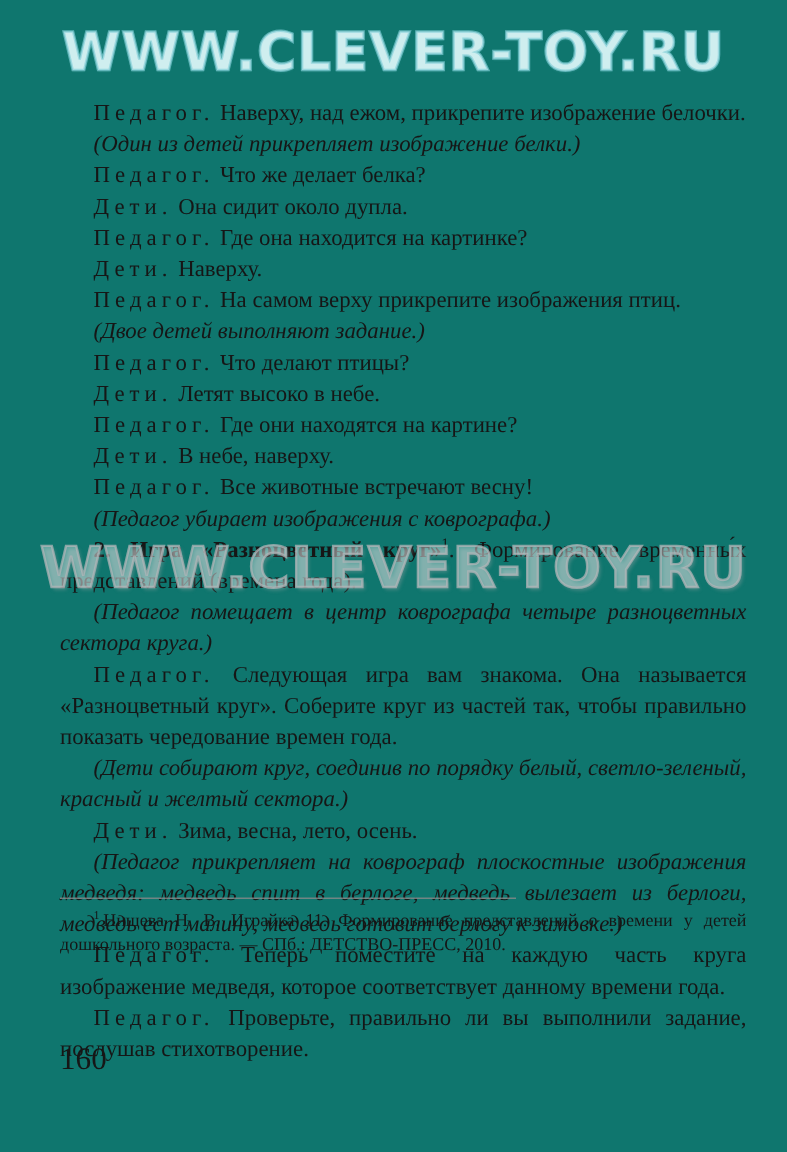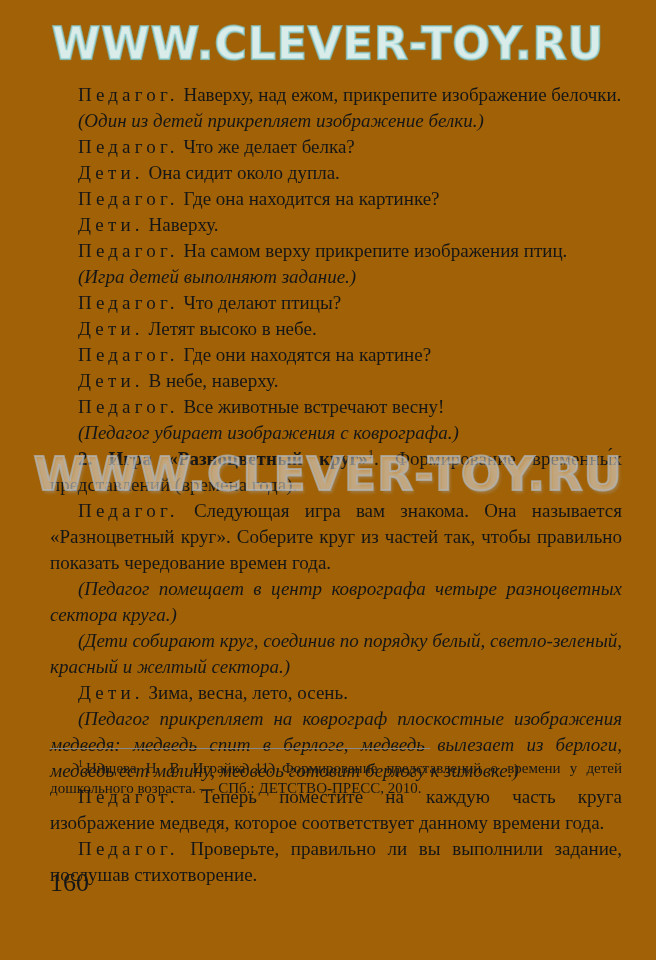--- a/index.html
+++ b/index.html
@@ -4,21 +4,21 @@
 <style>
   html, body {
     margin: 0;
     padding: 0;
     background: #ffffff;
   }
   .page {
     position: relative;
     width: 656px;
     height: 960px;
-    background: #a16207;
+    background: #0f766e;
     overflow: hidden;
     font-family: "Liberation Serif", "DejaVu Serif", serif;
     color: #161616;
   }
   
   .wm {
     position: absolute;
     left: 0;
     width: 656px;
     text-align: center;
@@ -118,30 +118,30 @@
   <div class="wm wm-mid">WWW.CLEVER-TOY.RU</div>
 
   <div class="text-block">
       <p class="para"><span class="seg-speaker">Педагог.</span><span class="seg-normal"> Наверху, над ежом, прикрепите изображение белочки.</span></p>
       <p class="para"><span class="seg-stage">(Один из детей прикрепляет изображение белки.)</span></p>
       <p class="para"><span class="seg-speaker">Педагог.</span><span class="seg-normal"> Что же делает белка?</span></p>
       <p class="para"><span class="seg-speaker">Дети.</span><span class="seg-normal"> Она сидит около дупла.</span></p>
       <p class="para"><span class="seg-speaker">Педагог.</span><span class="seg-normal"> Где она находится на картинке?</span></p>
       <p class="para"><span class="seg-speaker">Дети.</span><span class="seg-normal"> Наверху.</span></p>
       <p class="para"><span class="seg-speaker">Педагог.</span><span class="seg-normal"> На самом верху прикрепите изображения птиц.</span></p>
-      <p class="para"><span class="seg-stage">(Игра детей выполняют задание.)</span></p>
+      <p class="para"><span class="seg-stage">(Двое детей выполняют задание.)</span></p>
       <p class="para"><span class="seg-speaker">Педагог.</span><span class="seg-normal"> Что делают птицы?</span></p>
       <p class="para"><span class="seg-speaker">Дети.</span><span class="seg-normal"> Летят высоко в небе.</span></p>
       <p class="para"><span class="seg-speaker">Педагог.</span><span class="seg-normal"> Где они находятся на картине?</span></p>
       <p class="para"><span class="seg-speaker">Дети.</span><span class="seg-normal"> В небе, наверху.</span></p>
       <p class="para"><span class="seg-speaker">Педагог.</span><span class="seg-normal"> Все животные встречают весну!</span></p>
       <p class="para"><span class="seg-stage">(Педагог убирает изображения с коврографа.)</span></p>
       <p class="para"><span class="seg-bold">2. Игра «Разноцветный круг»</span><sup class="seg-sup">1</sup><span class="seg-normal">. Формирование временны́х представлений (времена года).</span></p>
+      <p class="para"><span class="seg-stage">(Педагог помещает в центр коврографа четыре разноцветных сектора круга.)</span></p>
       <p class="para"><span class="seg-speaker">Педагог.</span><span class="seg-normal"> Следующая игра вам знакома. Она называется «Разноцветный круг». Соберите круг из частей так, чтобы правильно показать чередование времен года.</span></p>
-      <p class="para"><span class="seg-stage">(Педагог помещает в центр коврографа четыре разноцветных сектора круга.)</span></p>
       <p class="para"><span class="seg-stage">(Дети собирают круг, соединив по порядку белый, светло-зеленый, красный и желтый сектора.)</span></p>
       <p class="para"><span class="seg-speaker">Дети.</span><span class="seg-normal"> Зима, весна, лето, осень.</span></p>
       <p class="para"><span class="seg-stage">(Педагог прикрепляет на коврограф плоскостные изображения медведя: медведь спит в берлоге, медведь вылезает из берлоги, медведь ест малину, медведь готовит берлогу к зимовке.)</span></p>
       <p class="para"><span class="seg-speaker">Педагог.</span><span class="seg-normal"> Теперь поместите на каждую часть круга изображение медведя, которое соответствует данному времени года.</span></p>
       <p class="para"><span class="seg-speaker">Педагог.</span><span class="seg-normal"> Проверьте, правильно ли вы выполнили задание, послушав стихотворение.</span></p>
     </div>
 
   <div class="footnote-rule"></div>
 
   <div class="footnote">

